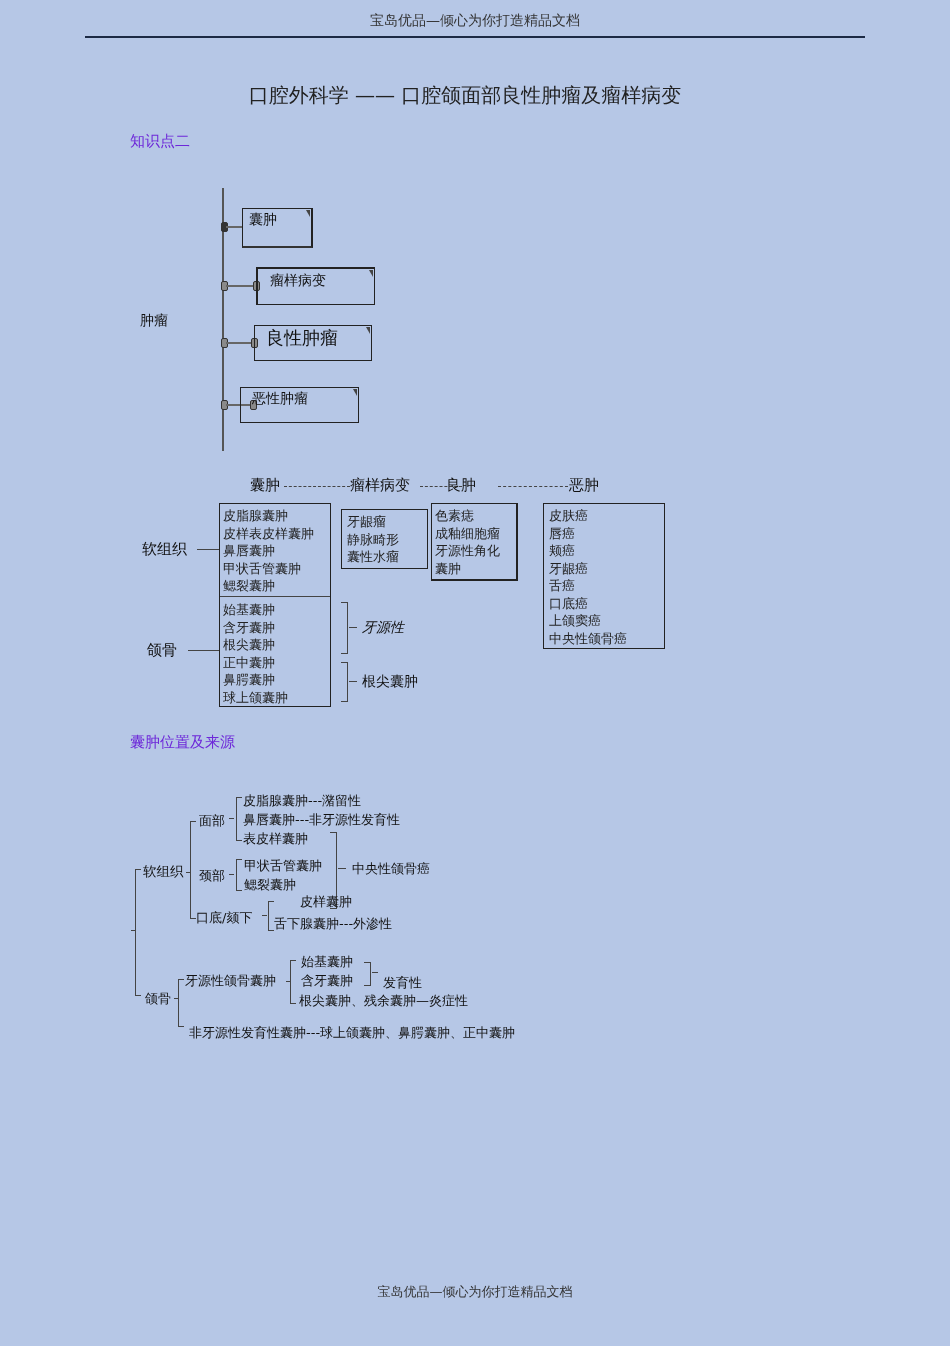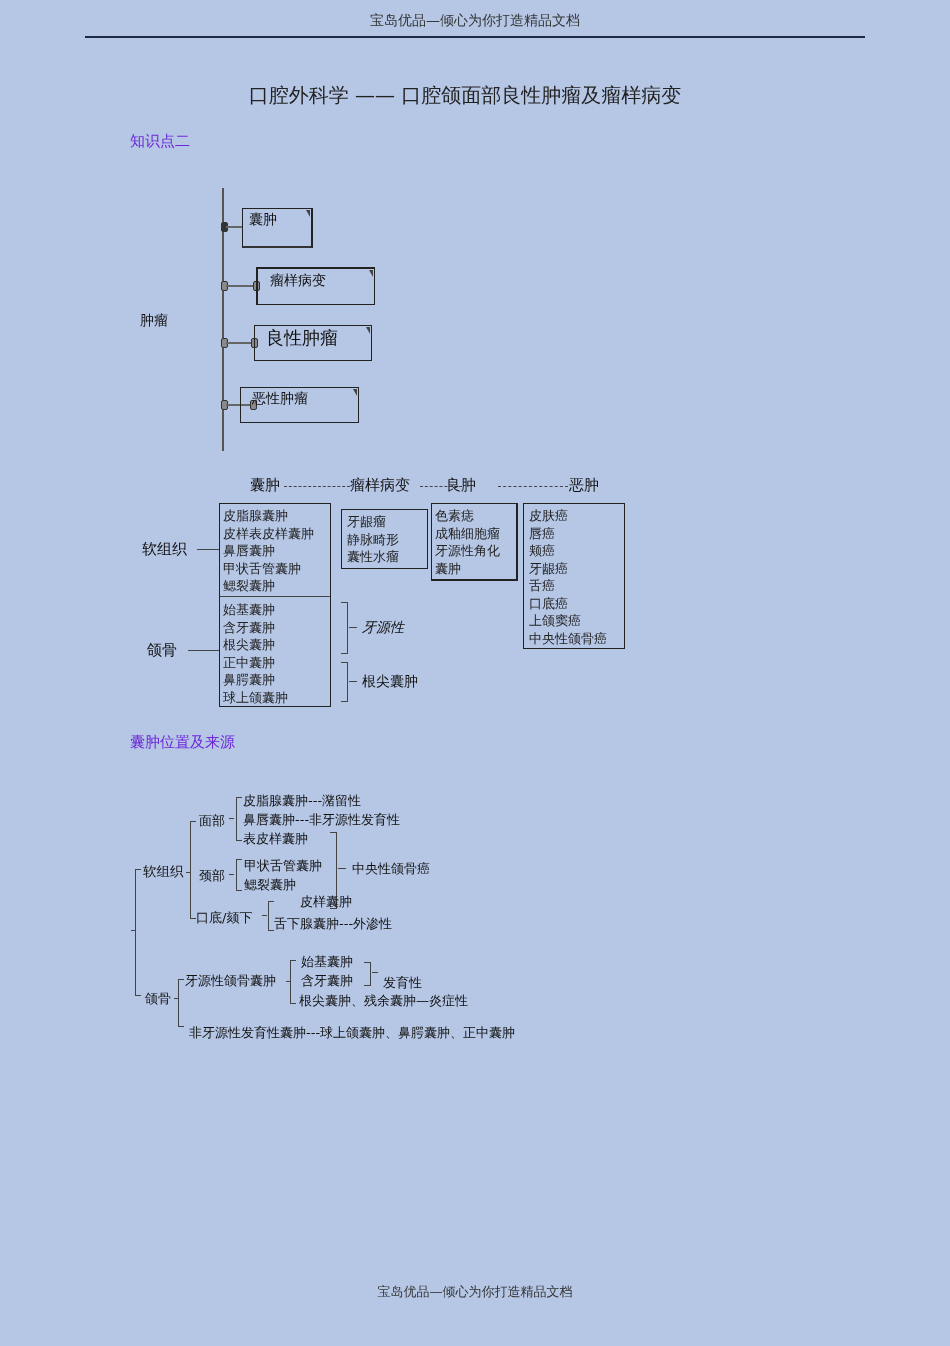--- a/index.html
+++ b/index.html
@@ -121,21 +121,21 @@
 
   <div class="abs box" style="left:431px;top:503px;width:84px;height:75px;border-right:2px solid #222;border-bottom:2px solid #222;">
     <div class="abs" style="left:0;top:3px;">
       <div class="cell">色素痣</div>
       <div class="cell">成釉细胞瘤</div>
       <div class="cell">牙源性角化</div>
       <div class="cell">囊肿</div>
     </div>
   </div>
 
-  <div class="abs box" style="left:523px;top:503px;width:100px;height:144px;">
+  <div class="abs box" style="left:543px;top:503px;width:100px;height:144px;padding-left:20px;">
     <div class="abs" style="left:2px;top:3px;">
       <div class="cell">皮肤癌</div>
       <div class="cell">唇癌</div>
       <div class="cell">颊癌</div>
       <div class="cell">牙龈癌</div>
       <div class="cell">舌癌</div>
       <div class="cell">口底癌</div>
       <div class="cell">上颌窦癌</div>
       <div class="cell">中央性颌骨癌</div>
     </div>

